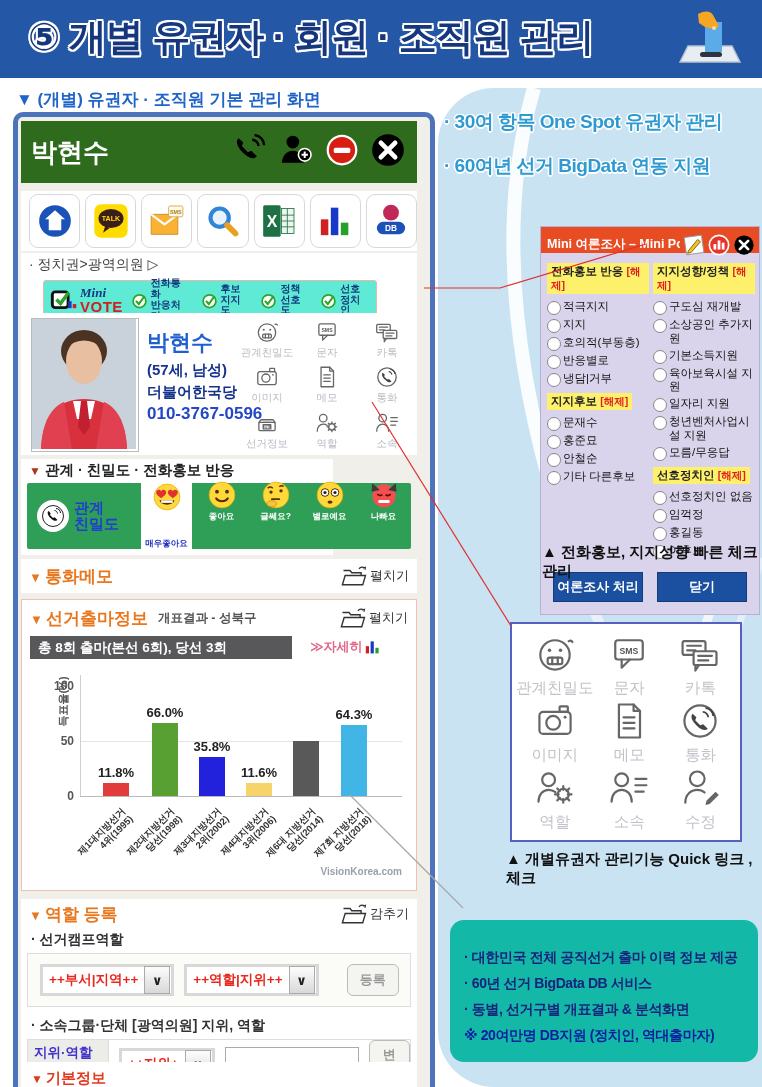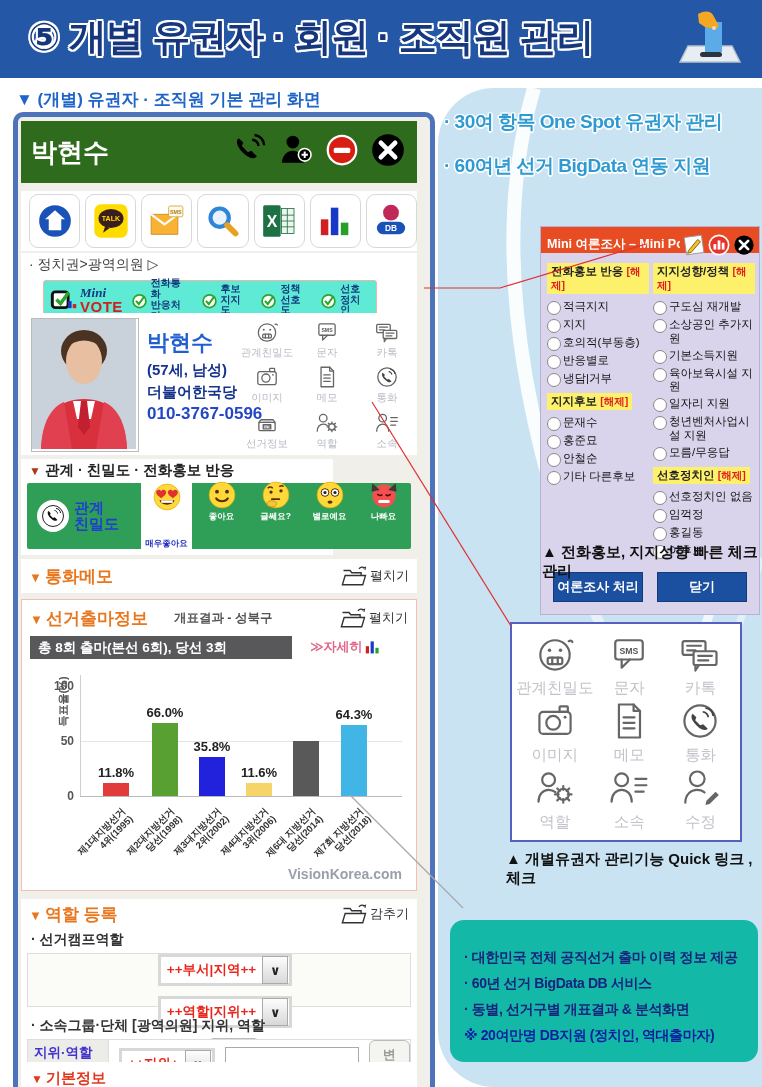--- a/index.html
+++ b/index.html
@@ -68,21 +68,21 @@
   #banner-badge .bc{width:32px;height:32px;border-radius:50%;background:#fff;display:flex;align-items:center;justify-content:center;}
   #banner-badge .bc svg{width:24px;height:24px;}
   #banner-labels{font-size:15px;font-weight:bold;color:#1f3fd0;line-height:1.1;}
   #emoji-row{display:flex;gap:5px;}
   .emoji{display:flex;flex-direction:column;align-items:center;width:49px;}
   .emoji svg{width:30px;height:30px;}
   .emoji .elab{font-size:8.5px;color:#fff;font-weight:bold;margin-top:1px;white-space:nowrap;}
   .emoji.sel{background:#fff;border-radius:2px;padding:2px 1px;gap:25px;}
   .emoji.sel .elab{color:#2030c0;}
 
-  .sec-head{display:flex;align-items:center;padding:0 8px;box-sizing:border-box;gap:16px;}
+  .sec-head{display:flex;align-items:center;padding:0 8px;box-sizing:border-box;}
   .sec-title{font-size:17px;font-weight:bold;color:#e87820;}
   .sec-title .tri{font-size:13px;margin-right:3px;}
   .sec-sub{font-size:12.5px;font-weight:bold;color:#555;margin-left:10px;}
   .toggle{margin-left:auto;display:flex;align-items:center;gap:2px;}
   .toggle svg{width:27px;height:22px;}
   .toggle .tlab{font-size:13px;color:#333;}
 
   #memo-row{left:3px;top:442px;width:396px;height:34px;}
   #memo-row .sec-head{height:34px;}
 
@@ -95,27 +95,27 @@
   #detail-link svg{width:16px;height:16px;}
   .ytick{position:absolute;width:30px;text-align:right;font-size:12px;font-weight:bold;color:#555;}
   .gridline{position:absolute;height:1px;background:#e4e4e4;}
   .axis-v{position:absolute;width:1px;background:#cfcfcf;}
   .axis-h{position:absolute;height:1px;background:#bbb;}
   .bar{position:absolute;}
   .bar-val{position:absolute;width:64px;text-align:center;font-size:13px;font-weight:bold;color:#222;}
   .cat{position:absolute;width:108px;text-align:right;font-size:9.5px;font-weight:bold;color:#333;line-height:1.15;
     transform:rotate(-45deg);transform-origin:100% 0;}
   #ylabel{position:absolute;left:6px;top:58px;font-size:11px;font-weight:bold;color:#555;transform:rotate(-90deg);transform-origin:center;width:70px;text-align:center;}
-  #watermark{position:absolute;right:14px;top:266px;font-size:14px;font-weight:bold;color:#99a0ac;}
+  #watermark{position:absolute;right:14px;top:266px;font-size:10px;font-weight:bold;color:#99a0ac;}
 
   #role-head-row{left:3px;top:782px;width:396px;height:30px;}
   #role-head-row .sec-head{height:30px;}
   #role-body{left:3px;top:812px;width:396px;height:168px;}
   .flabel{position:absolute;left:10px;font-size:14px;font-weight:bold;color:#333;}
-  #camp-form{position:absolute;left:6px;top:24px;width:384px;height:54px;border:1px solid #ddd;background:#fbfbf8;display:flex;align-items:center;gap:10px;padding-left:12px;box-sizing:border-box;flex-direction:column;}
+  #camp-form{position:absolute;left:6px;top:24px;width:384px;height:54px;border:1px solid #ddd;background:#fbfbf8;display:flex;align-items:center;gap:10px;padding-left:12px;box-sizing:border-box;}
   .combo{display:flex;align-items:center;border:3px solid #d8d8d8;background:#fff;height:32px;box-sizing:border-box;}
   .combo .ctext{font-size:13.5px;font-weight:bold;color:#e8281e;padding:0 6px;white-space:nowrap;}
   .combo .carrow{width:24px;height:26px;border:1px solid #aaa;background:linear-gradient(#fdfdfd,#d8d8d8);display:flex;align-items:center;justify-content:center;font-size:13px;color:#222;font-weight:bold;margin-right:1px;}
   .gbtn{border:1px solid #bbb;border-radius:6px;background:#f4f4f1;color:#999;font-size:13px;font-weight:bold;padding:6px 12px;}
   #camp-form .gbtn{margin-left:18px;}
   #group-form{position:absolute;left:6px;top:110px;width:384px;height:50px;border:1px solid #ddd;background:#fff;display:flex;align-items:center;box-sizing:border-box;}
   #group-cell{width:96px;height:100%;background:#ecece8;padding:4px 6px;box-sizing:border-box;border-right:1px solid #ddd;}
   #group-cell .t1{font-size:13.5px;font-weight:bold;color:#4433cc;}
   #group-cell .t2{font-size:12.5px;color:#f0a8b0;margin-top:2px;}
   #group-form .combo{margin-left:10px;}

